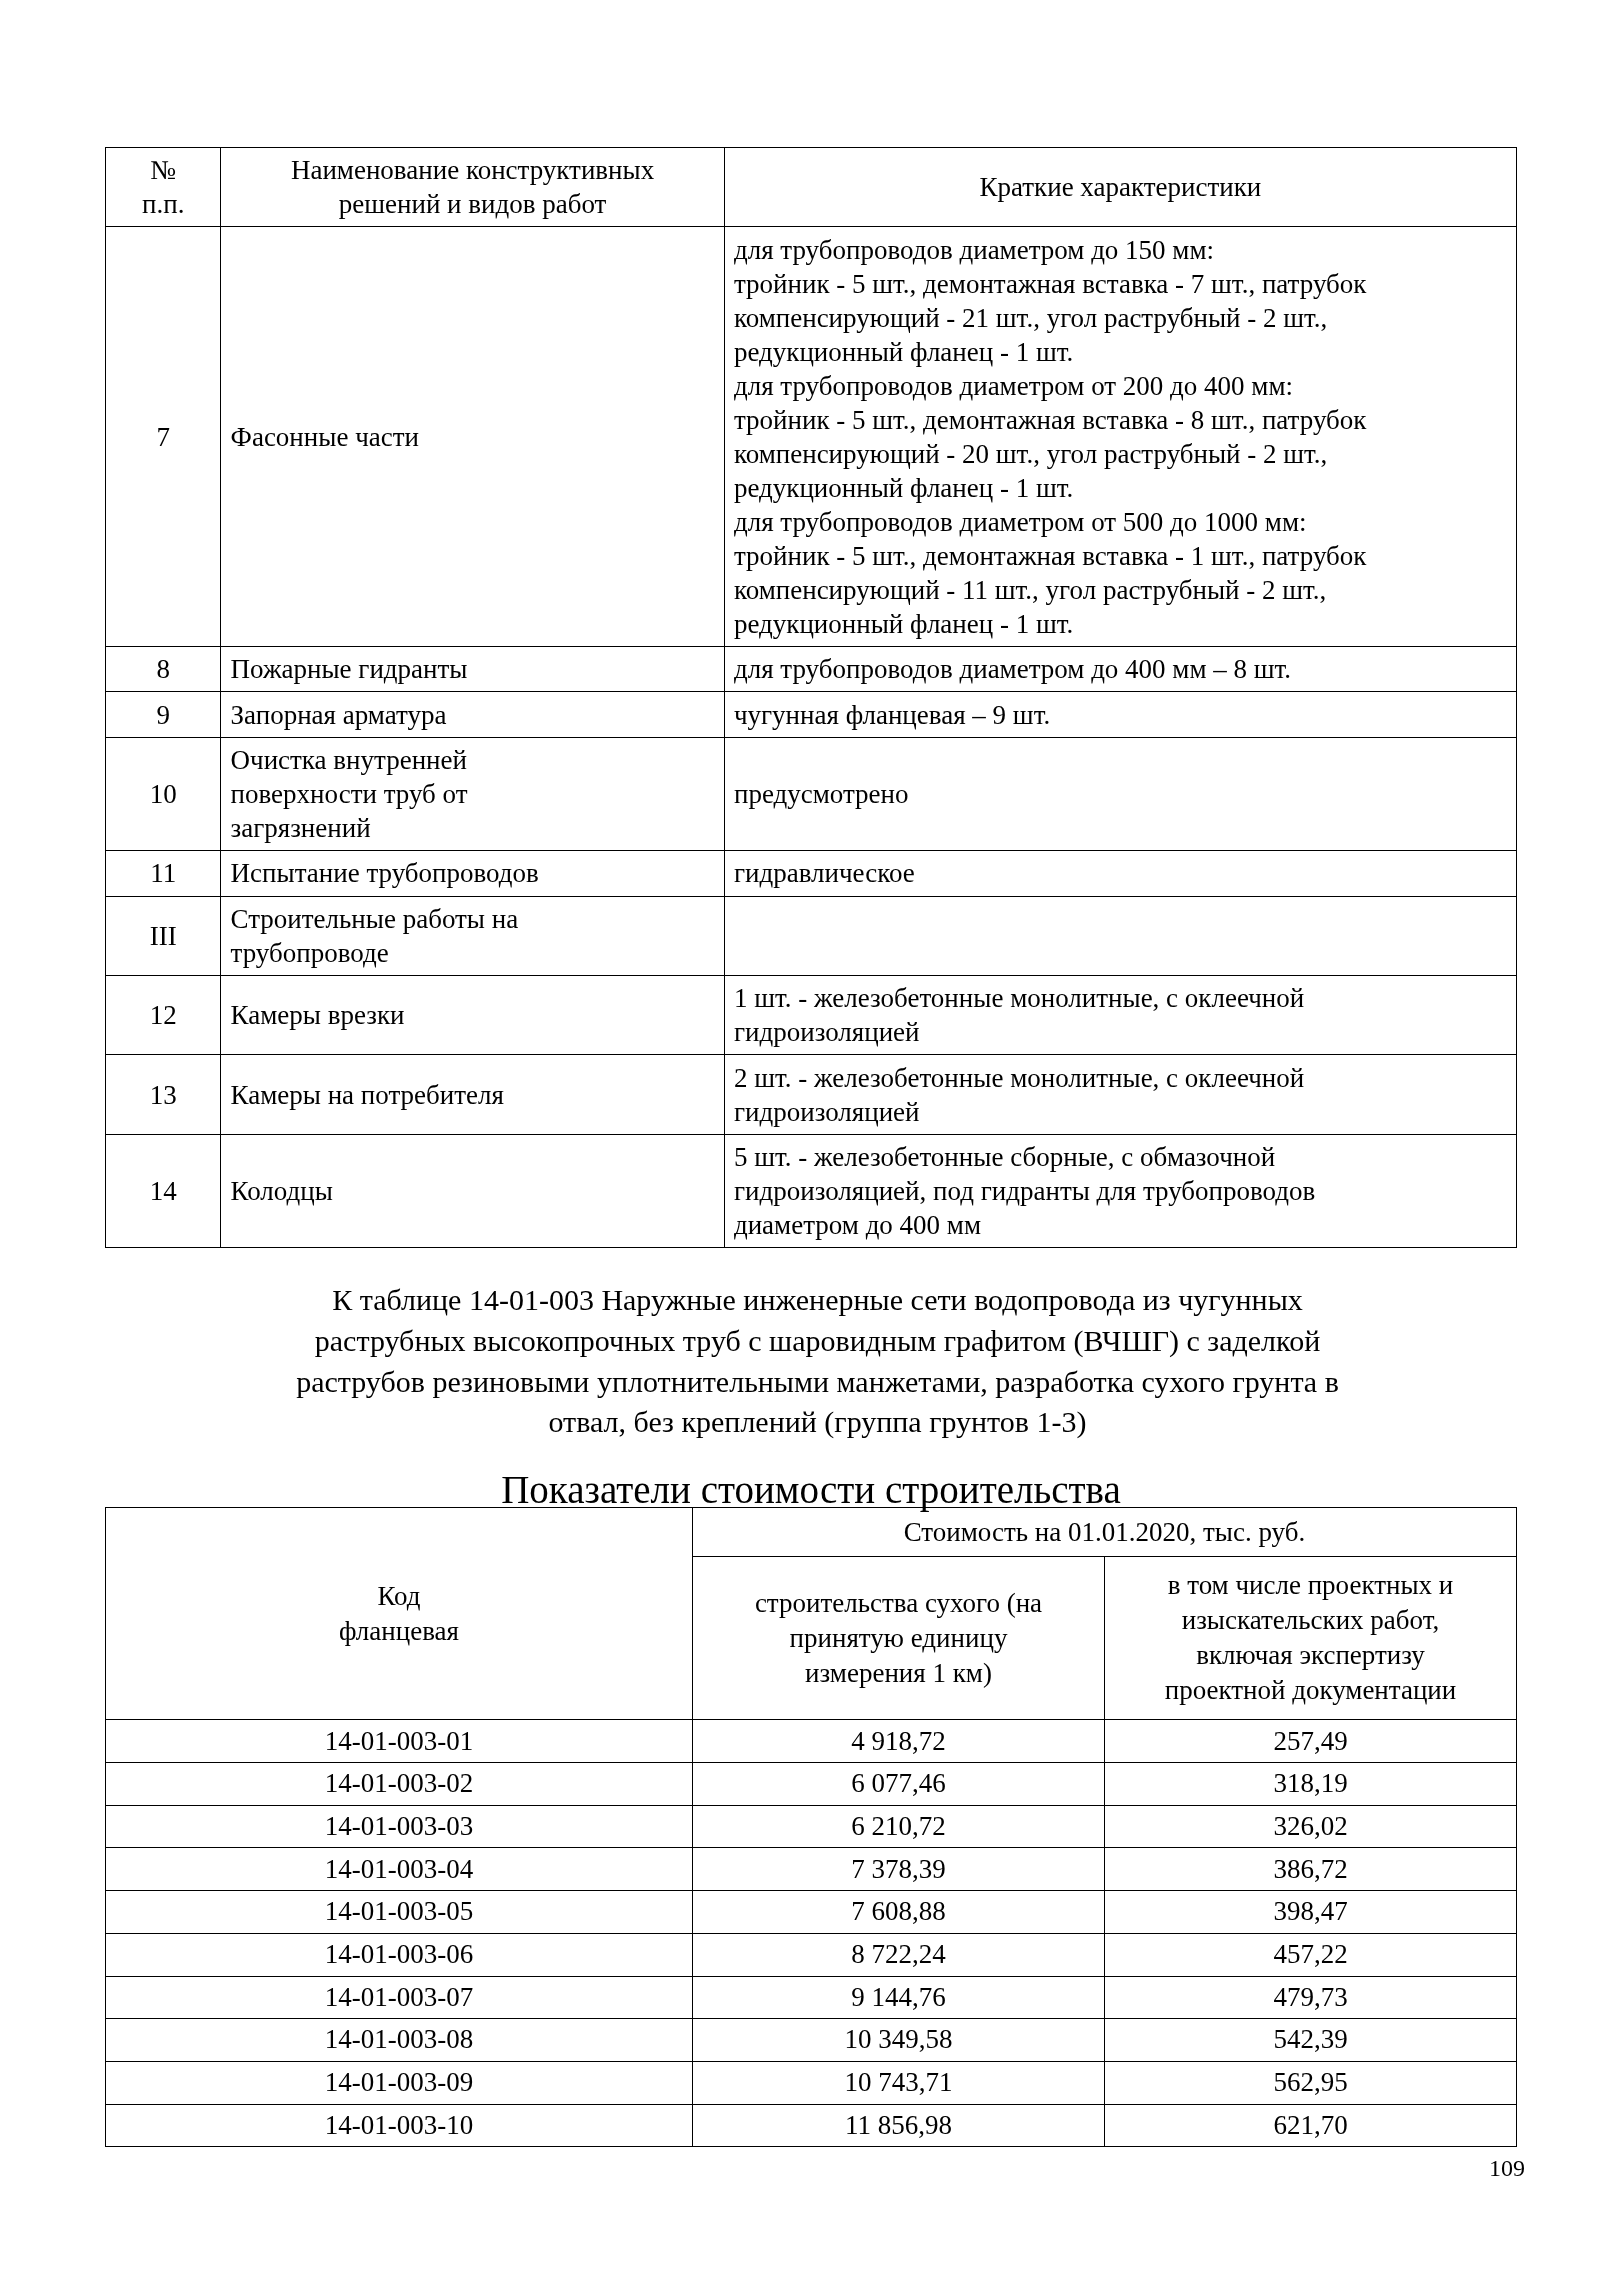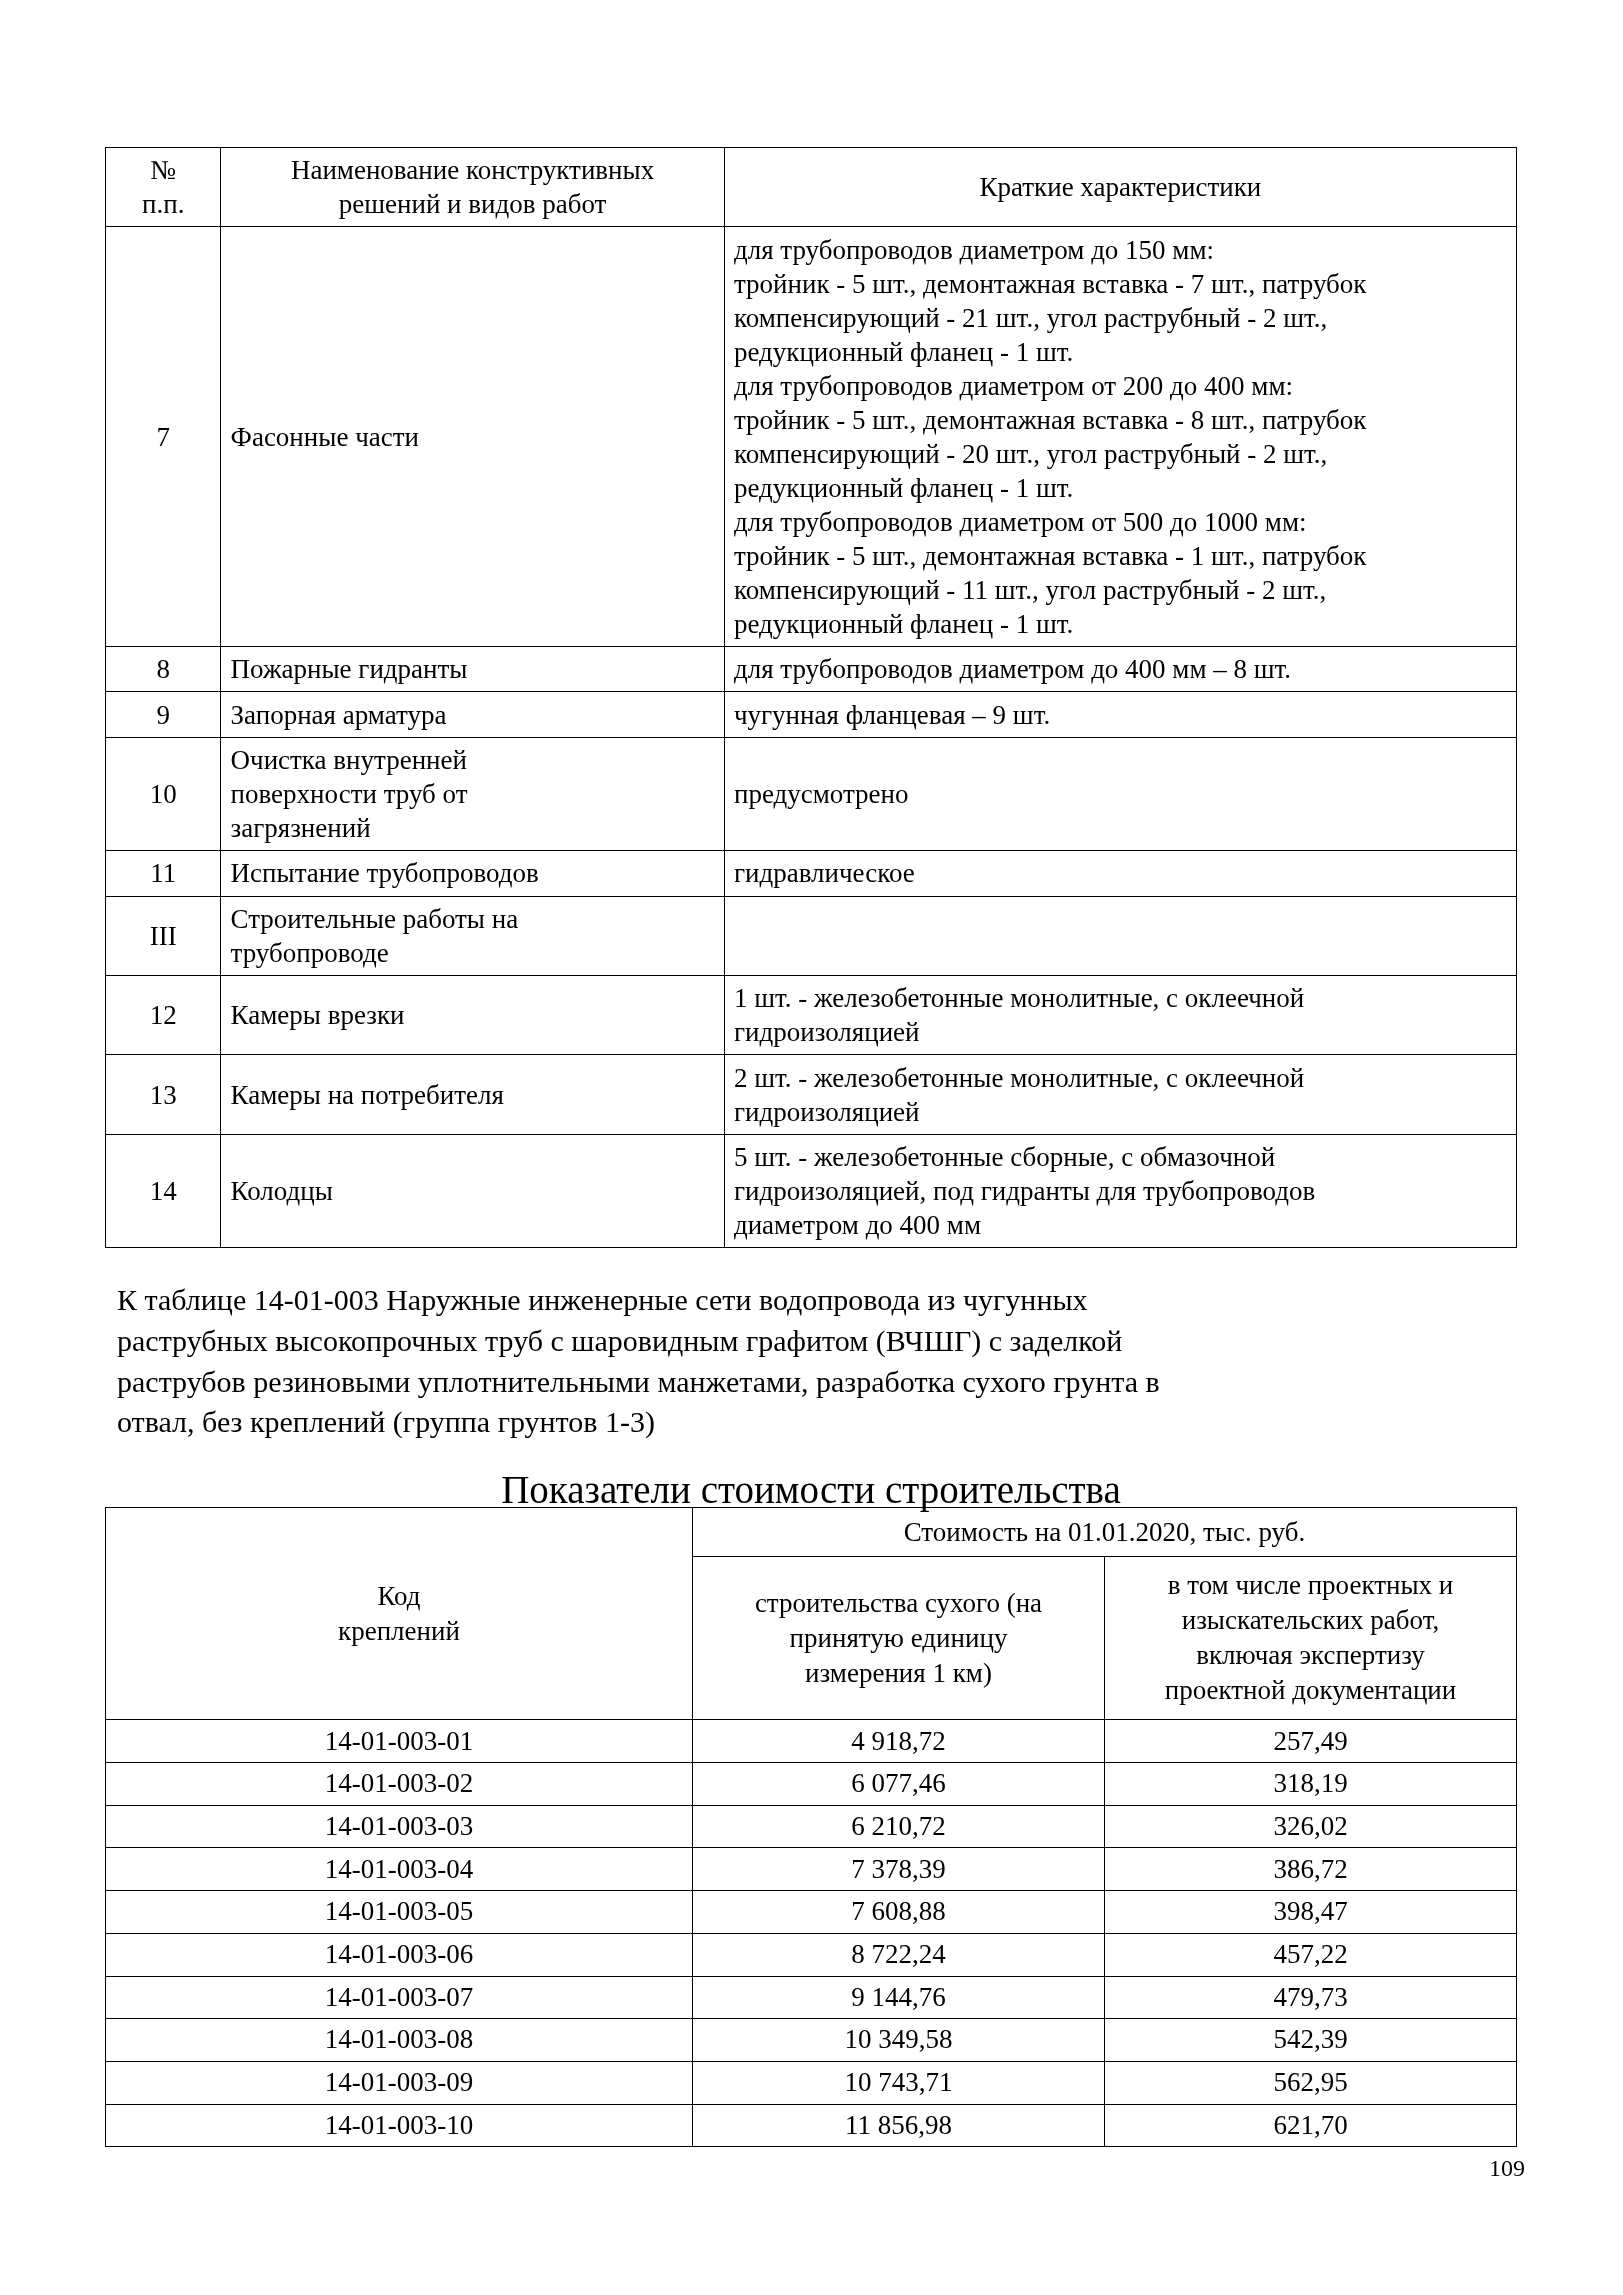--- a/index.html
+++ b/index.html
@@ -57,21 +57,21 @@
   .wrap-cell { line-height: 1.3; }
 
   
   .para {
     position: absolute;
     left: 117px;
     top: 1280px;
     width: 1401px;
     font-size: 30px;
     line-height: 1.36;
-    text-align: left;
+    text-align: center;
   }
 
   
   .heading2 {
     position: absolute;
     left: 105px;
     top: 1467px;
     width: 1412px;
     text-align: center;
     font-size: 39px;
@@ -227,21 +227,21 @@
     <div>отвал, без креплений (группа грунтов 1-3)</div>
   </div>
 
   <div class="heading2">Показатели стоимости строительства</div>
 
   <table class="tbl2">
     <thead>
       <tr>
         <th class="cc1" rowspan="2">
           <div>Код</div>
-          <div>креплений</div>
+          <div>фланцевая</div>
         </th>
         <th class="hdr-span" colspan="2">Стоимость на 01.01.2020, тыс. руб.</th>
       </tr>
       <tr>
         <th class="cc2 hdr-tall">
           <div>строительства сухого (на</div>
           <div>принятую единицу</div>
           <div>измерения 1 км)</div>
         </th>
         <th class="cc3 hdr-tall">

